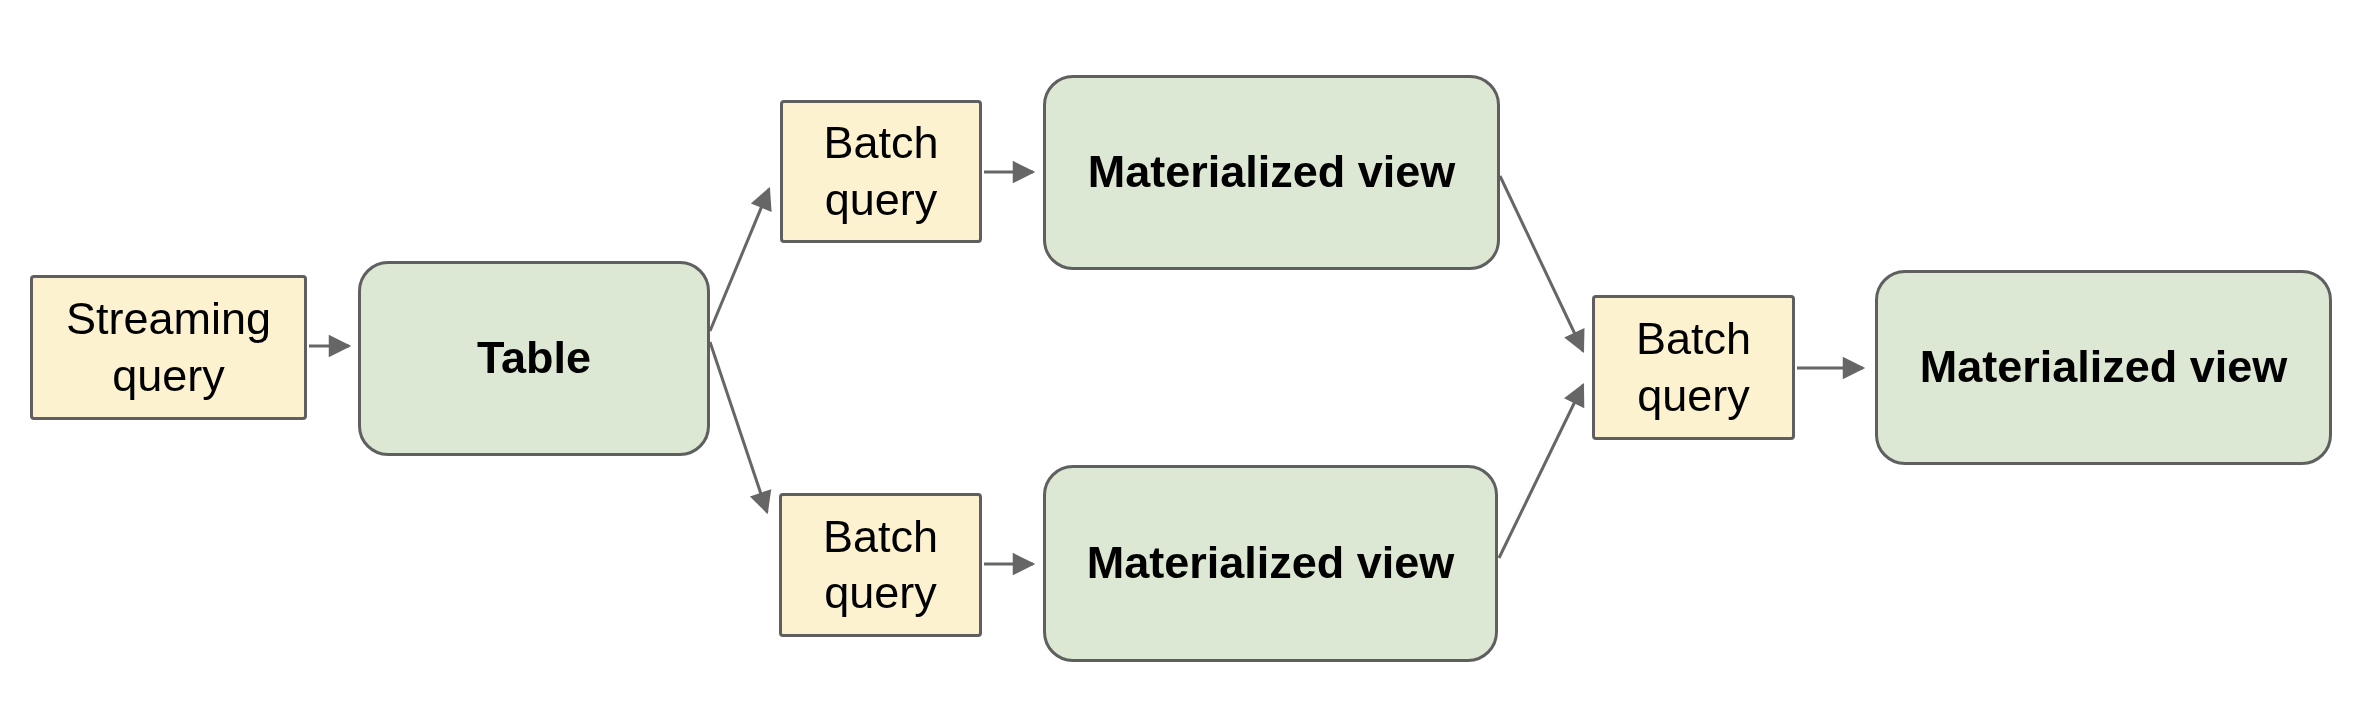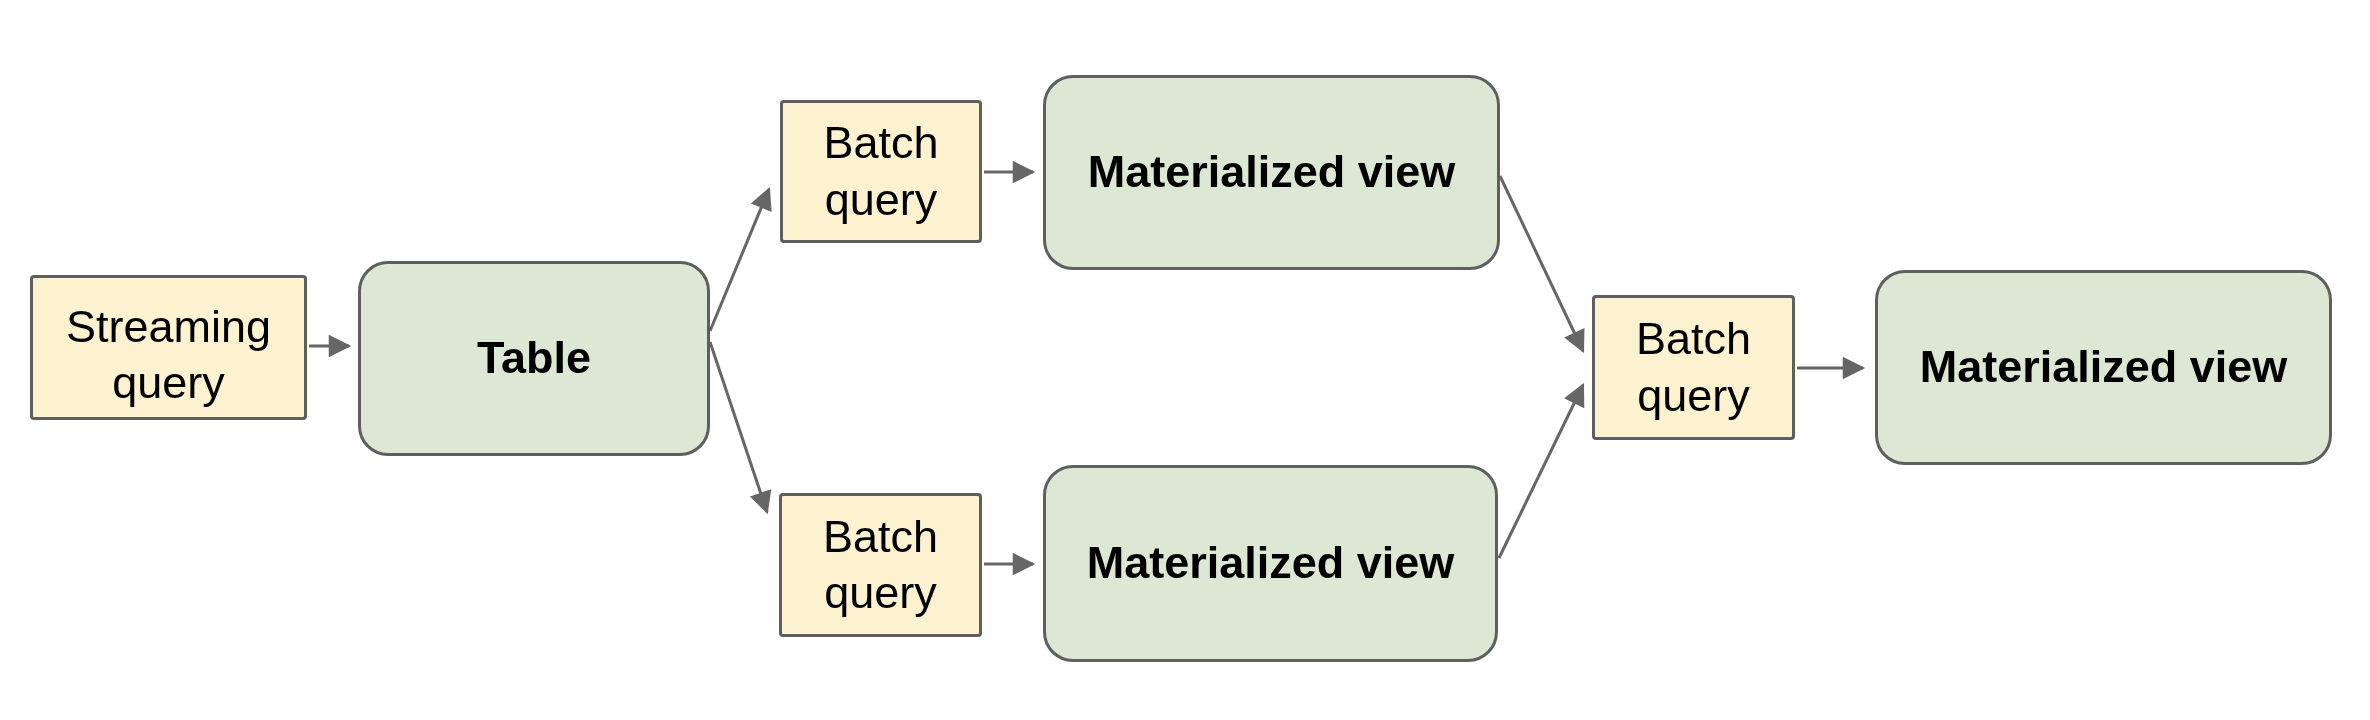--- a/index.html
+++ b/index.html
@@ -69,21 +69,21 @@
     <line class="connector" x1="309" y1="346" x2="349" y2="346" marker-end="url(#ah)"></line>
     <line class="connector" x1="710" y1="331" x2="769" y2="189" marker-end="url(#ah)"></line>
     <line class="connector" x1="710" y1="342" x2="767" y2="512" marker-end="url(#ah)"></line>
     <line class="connector" x1="984" y1="172" x2="1033" y2="172" marker-end="url(#ah)"></line>
     <line class="connector" x1="984" y1="564" x2="1033" y2="564" marker-end="url(#ah)"></line>
     <line class="connector" x1="1500" y1="176" x2="1583" y2="351" marker-end="url(#ah)"></line>
     <line class="connector" x1="1499" y1="558" x2="1583" y2="385" marker-end="url(#ah)"></line>
     <line class="connector" x1="1797" y1="368" x2="1863" y2="368" marker-end="url(#ah)"></line>
   </svg>
 
-  <div class="node node-query" style="left:30px; top:275px; width:277px; height:145px;align-items:flex-end;">
+  <div class="node node-query" style="left:30px; top:275px; width:277px; height:145px;">
     <span>Streaming query</span>
   </div>
 
   <div class="node node-view" style="left:358px; top:248px; width:352px; height:195px;margin-top:13px;">
     <span>Table</span>
   </div>
 
   <div class="node node-query" style="left:780px; top:100px; width:202px; height:143px;">
     <span>Batch query</span>
   </div>

